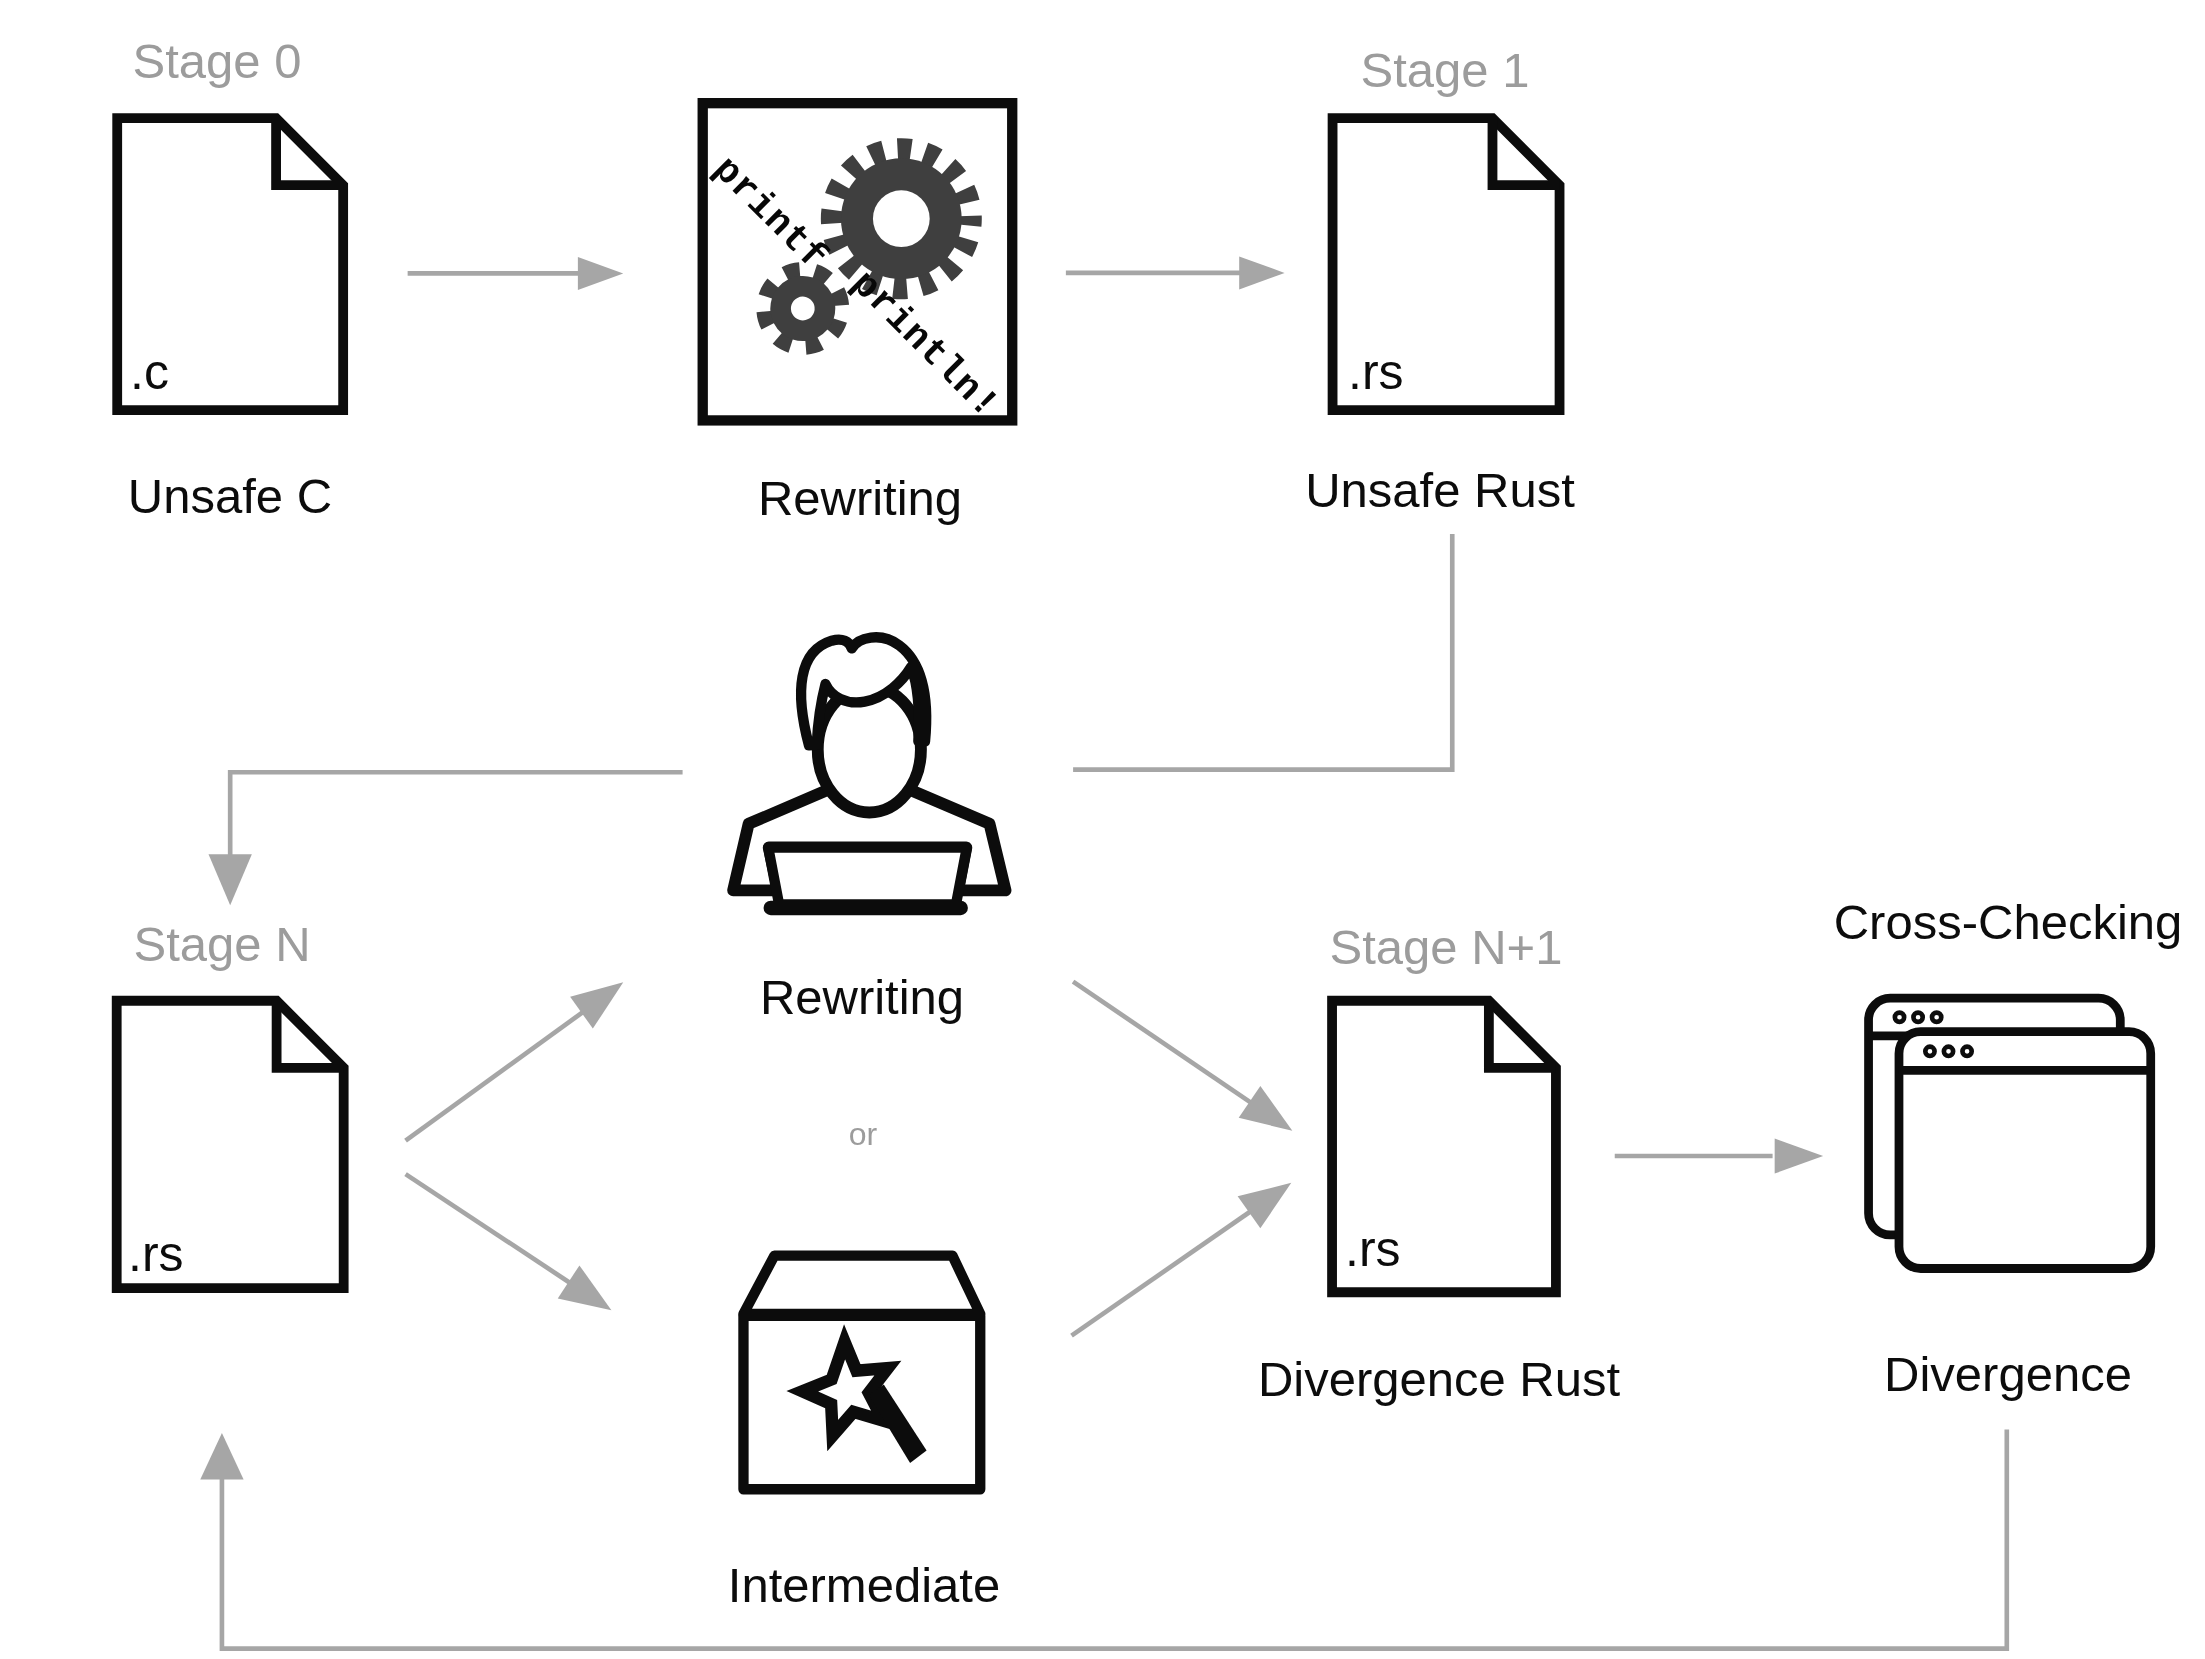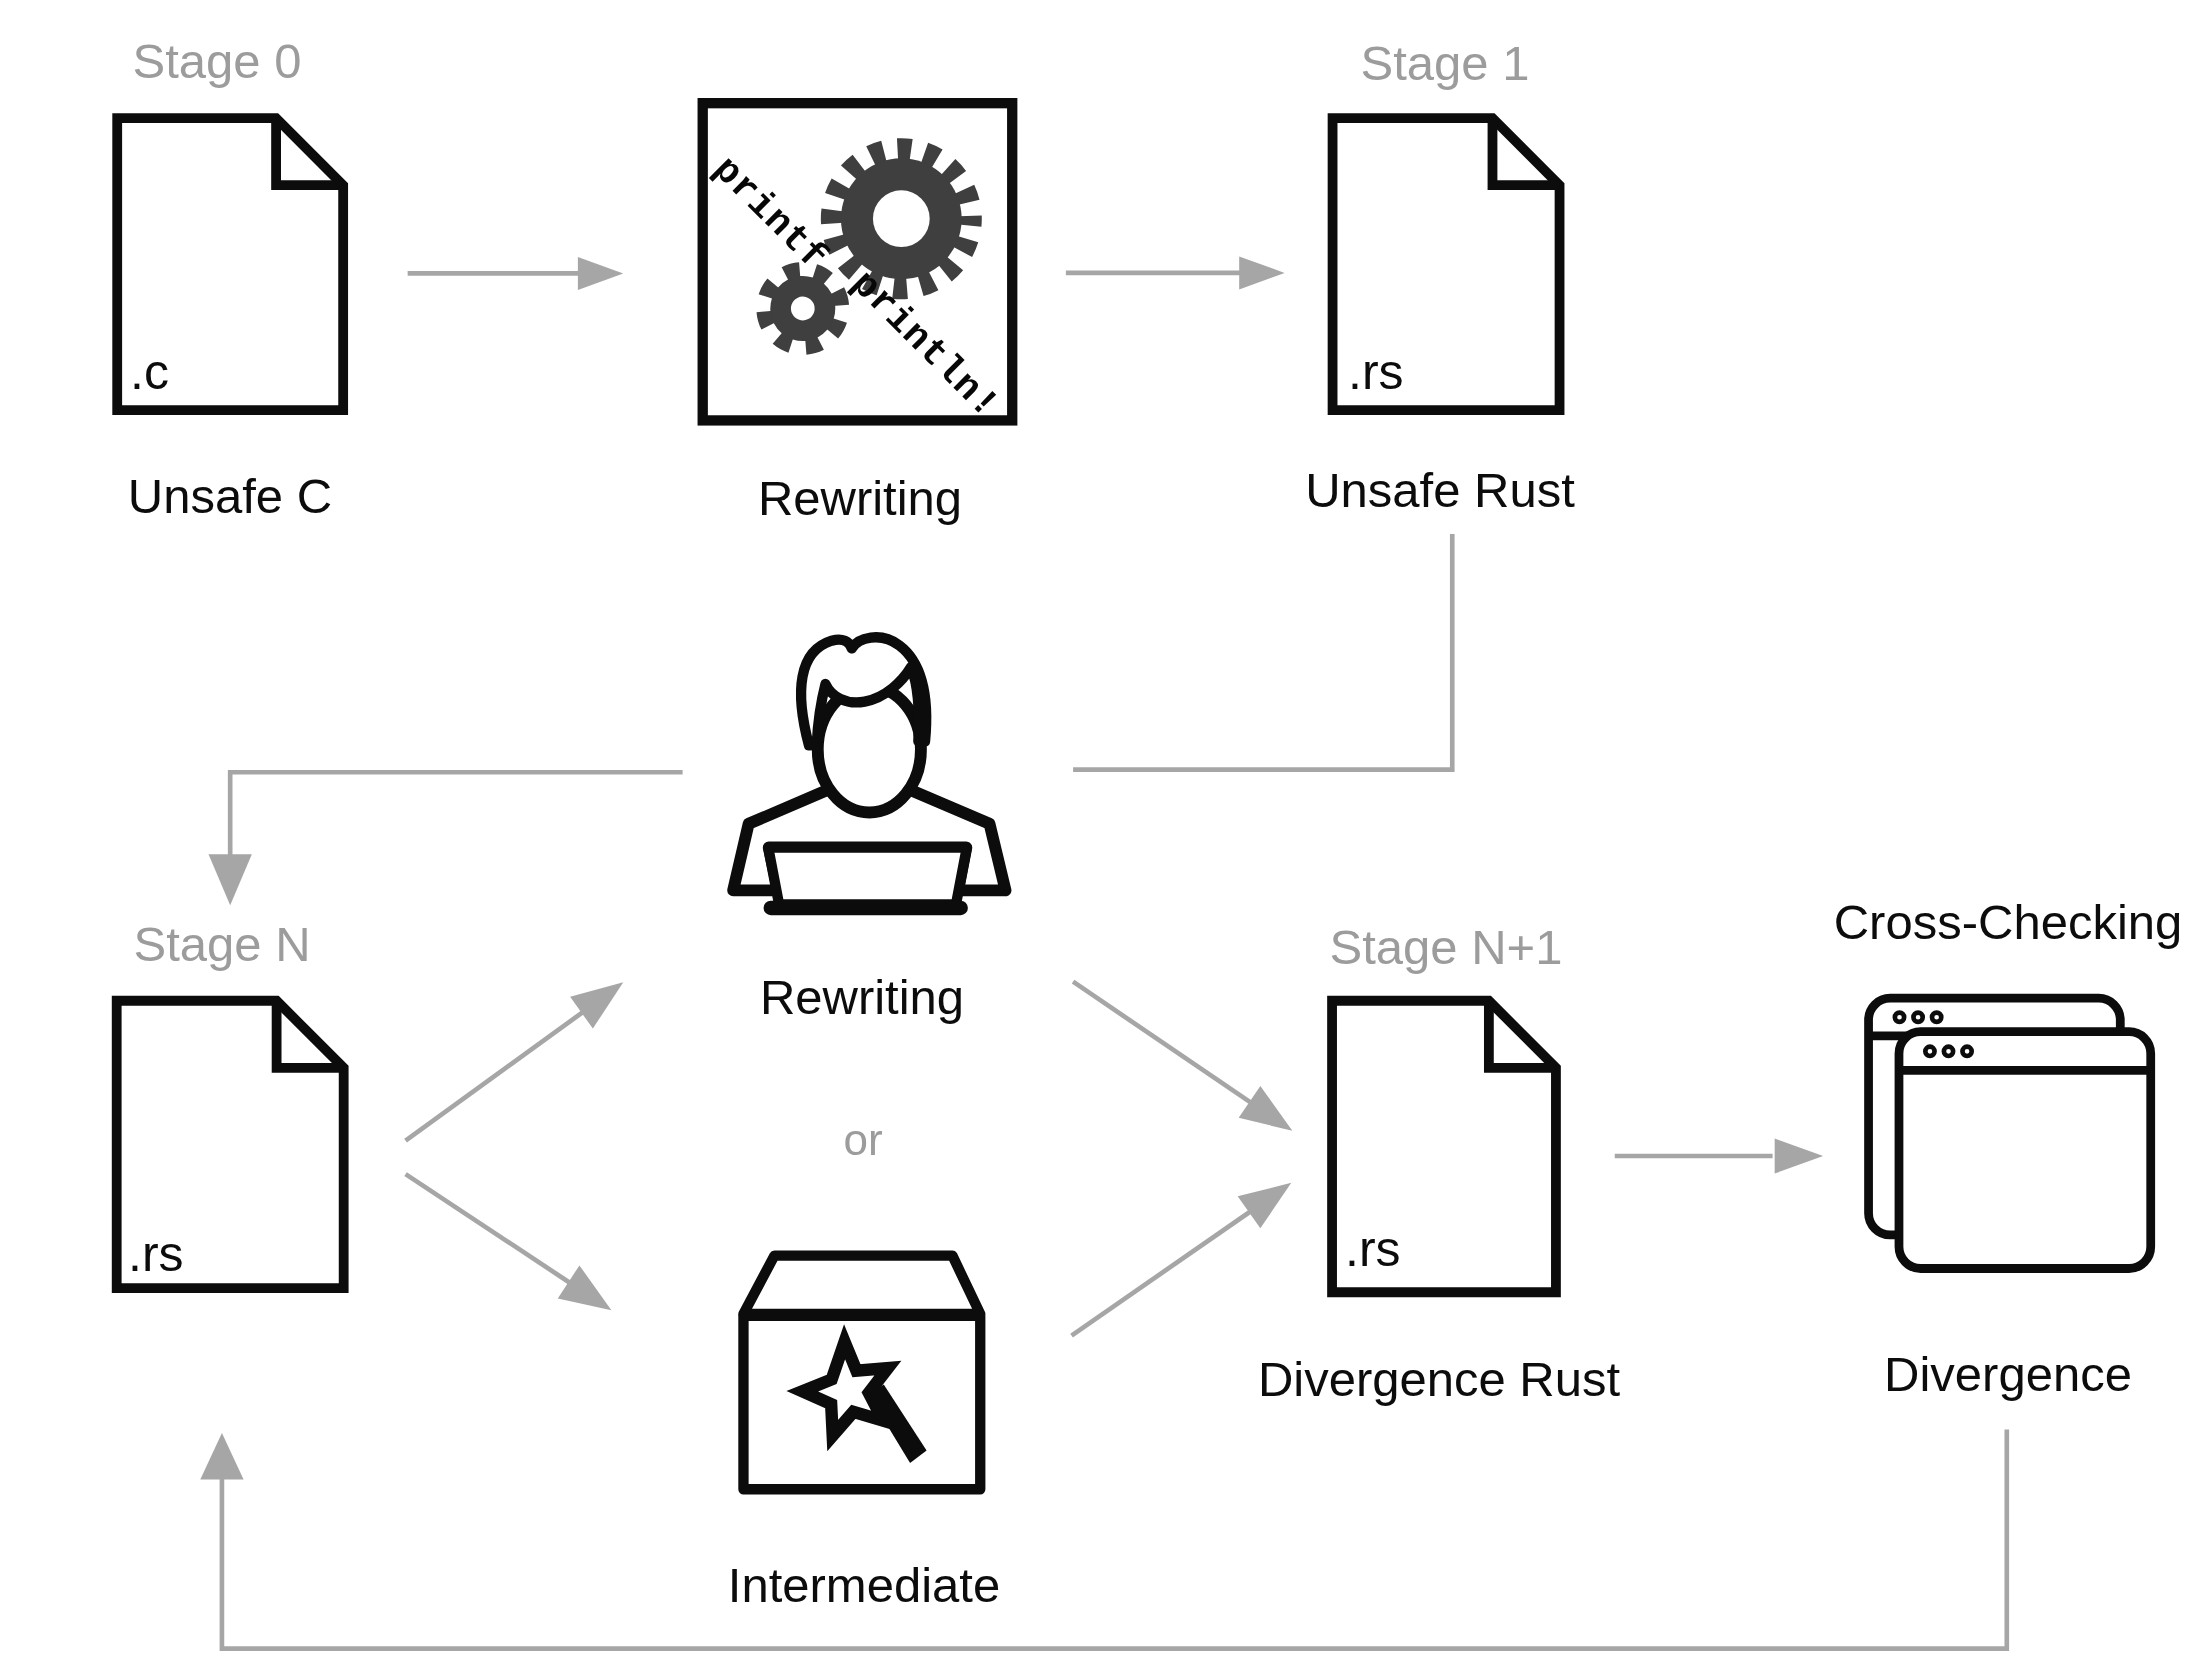--- a/index.html
+++ b/index.html
@@ -8,21 +8,21 @@
     font-family:"Liberation Sans","DejaVu Sans",sans-serif;
   }
   .canvas-wrap{position:absolute;left:0;top:0;width:2205px;height:1659px;}
   svg.diagram{position:absolute;left:0;top:0;}
   .lbl{
     position:absolute;white-space:nowrap;line-height:1;
     font-size:49px;color:#0c0c0c;letter-spacing:0px;
     transform:translateX(-50%);
   }
   .lbl.gray{color:#9c9c9c;}
-  .lbl.or{font-size:44px;}
+  .lbl.or{font-size:32px;}
   .badge{
     position:absolute;white-space:nowrap;line-height:1;
     font-size:50px;color:#0c0c0c;
   }
   .transpiler-word{
     position:absolute;white-space:nowrap;line-height:1;
     font-family:"Liberation Mono","DejaVu Sans Mono",monospace;
     font-weight:bold;font-size:38px;color:#070707;
     transform:translate(-50%,-50%) rotate(45deg);
     letter-spacing:1px;
@@ -159,21 +159,21 @@
         <rect x="3681" y="2000" width="488" height="459" rx="42"></rect>
         <line x1="3681" y1="2075" x2="4169" y2="2075"></line>
         <circle cx="3741" cy="2038" r="9" stroke-width="9"></circle>
         <circle cx="3777" cy="2038" r="9" stroke-width="9"></circle>
         <circle cx="3813" cy="2038" r="9" stroke-width="9"></circle>
       </g>
     </g>
   </svg>
 
   <div class="lbl gray" style="left:217px;top:37px">Stage 0</div>
-  <div class="lbl gray" style="left:1445px;top:39px">Stage 1</div>
+  <div class="lbl gray" style="left:1445px;top:46px">Stage 1</div>
   <div class="lbl gray" style="left:222px;top:920px">Stage N</div>
   <div class="lbl gray" style="left:1446px;top:923px">Stage N+1</div>
 
   <div class="lbl" style="left:230px;top:472px">Unsafe C</div>
   <div class="lbl" style="left:860px;top:474px">Rewriting</div>
   <div class="lbl" style="left:1440px;top:466px">Unsafe Rust</div>
 
   <div class="lbl" style="left:862px;top:973px">Rewriting</div>
   <div class="lbl gray or" style="left:863px;top:1118px">or</div>
   <div class="lbl" style="left:864px;top:1561px">Intermediate</div>

